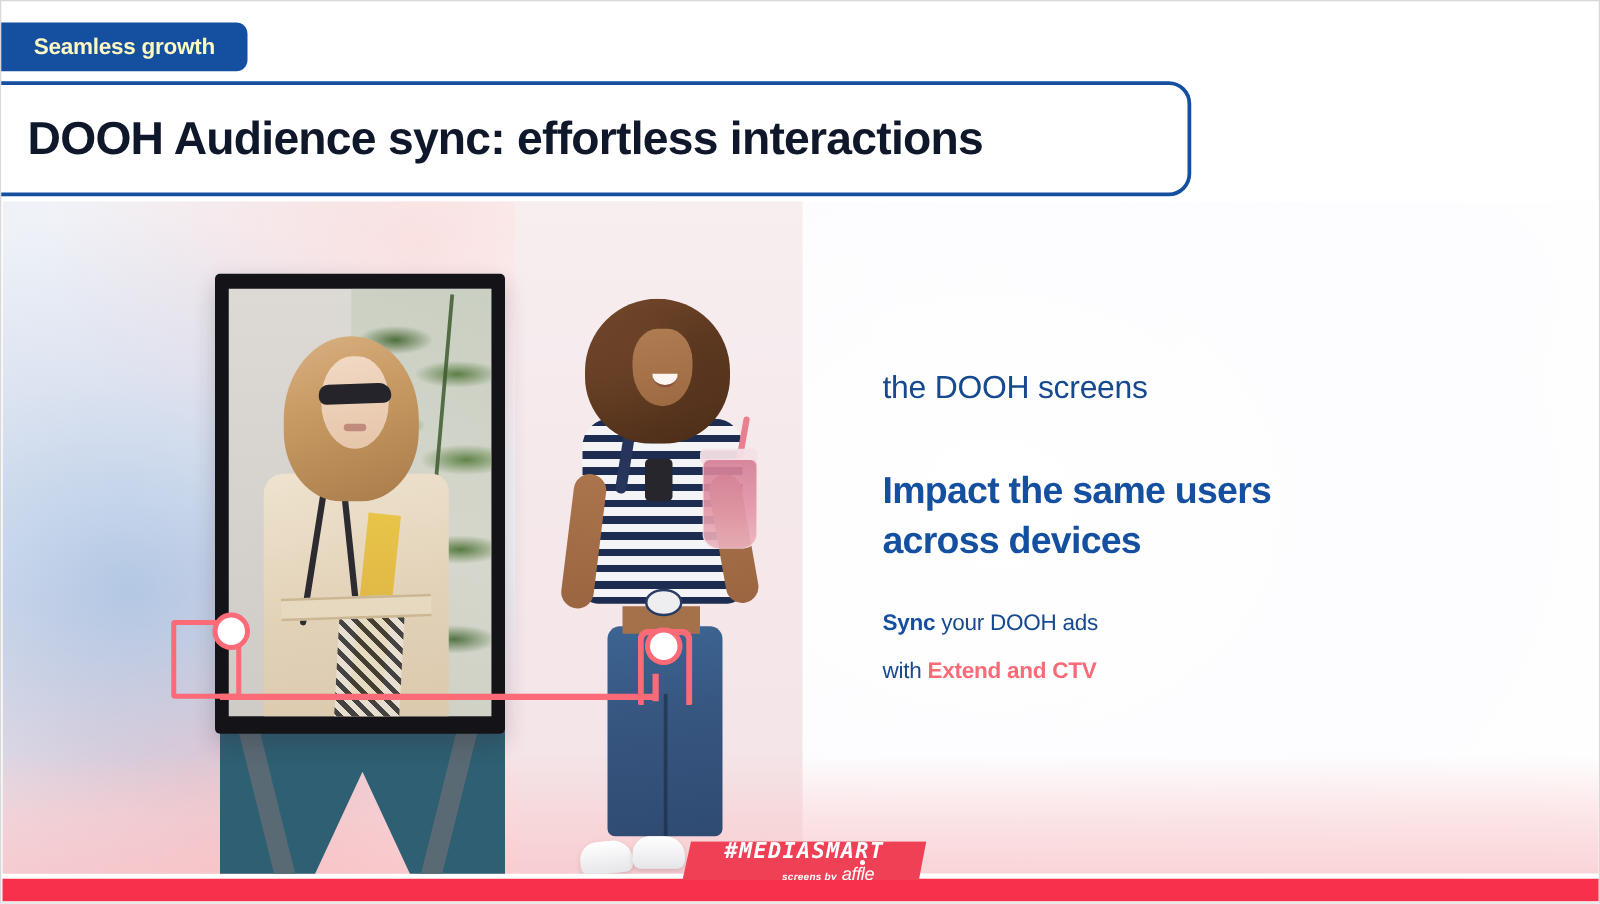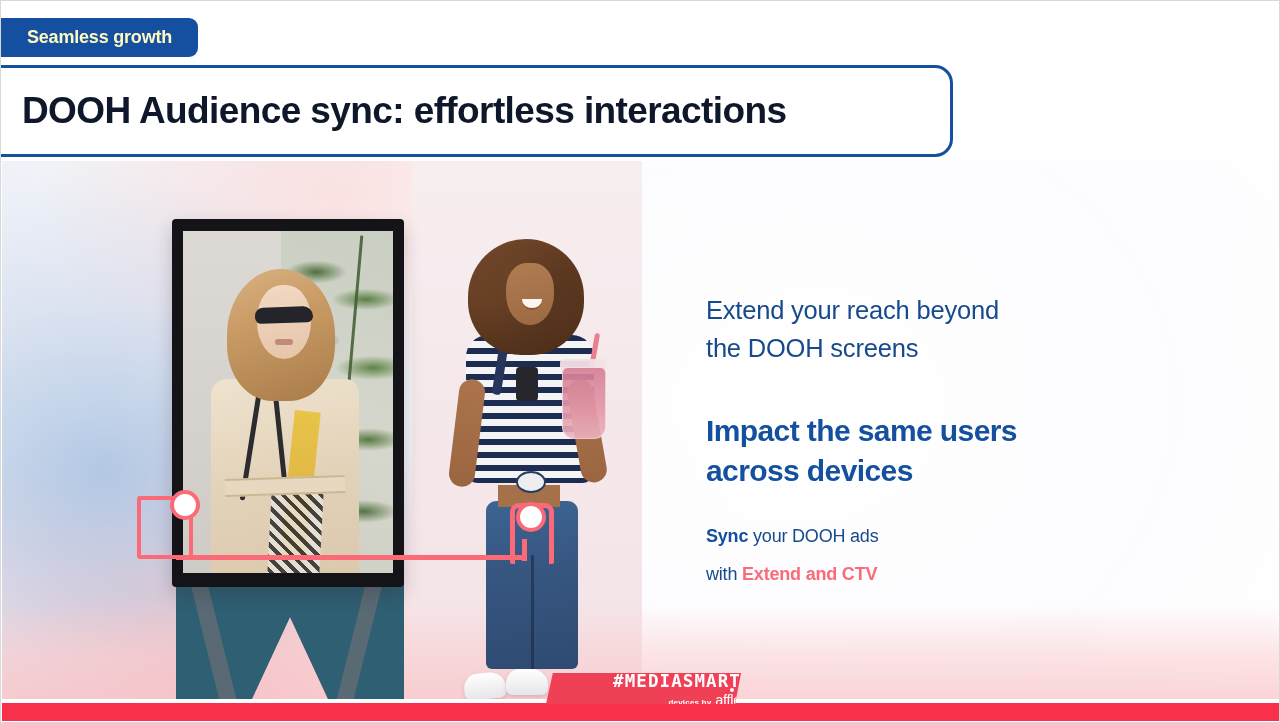--- a/index.html
+++ b/index.html
@@ -539,23 +539,24 @@
     left: 545px;
     top: 672px;
     width: 195px;
     height: 31px;
     background: #EF4056;
     clip-path: polygon(3.5% 0%, 100% 0%, 97% 100%, 0% 100%);
     z-index: 45;
     display: flex;
     flex-direction: column;
     justify-content: center;
-    align-items: flex-end;
+    align-items: center;
     padding-top: 2px;
     box-sizing: border-box;
+    font-style: italic;
   }
   .logo-main {
     color: #ffffff;
     font-family: "DejaVu Sans Mono", monospace;
     font-size: 17.5px;
     font-weight: bold;
     letter-spacing: 1.1px;
     line-height: 19px;
   }
   .logo-sub {
@@ -660,31 +661,30 @@
 
   <div class="eyebrow">
     <span class="eyebrow-label">Seamless growth</span>
   </div>
 
   <div class="title-box">
     <span class="title-text">DOOH Audience sync: effortless interactions</span>
   </div>
 
   <div class="copy">
-    <div class="copy-line">Extend your reach beyond</div>
     <div class="copy-line">the DOOH screens</div>
     <div class="copy-head">Impact the same users</div>
     <div class="copy-head" style="margin-top:0">across devices</div>
     <div class="copy-sync"><span class="b">Sync</span><span> your DOOH ads</span></div>
     <div class="copy-sync" style="margin-top:0"><span>with </span><span class="pink">Extend and CTV</span></div>
   </div>
 
   <div class="logo-badge">
     <div class="logo-main">#MEDIASMART</div>
     <div class="logo-sub">
-      <span class="logo-powered">devices by</span>
+      <span class="logo-powered">screens by</span>
       <span class="logo-affle"><span>affle</span><span class="logo-affle-dot"></span></span>
     </div>
   </div>
 
   <div class="bottom-bar"></div>
 
 </div>
 
 </body></html>

